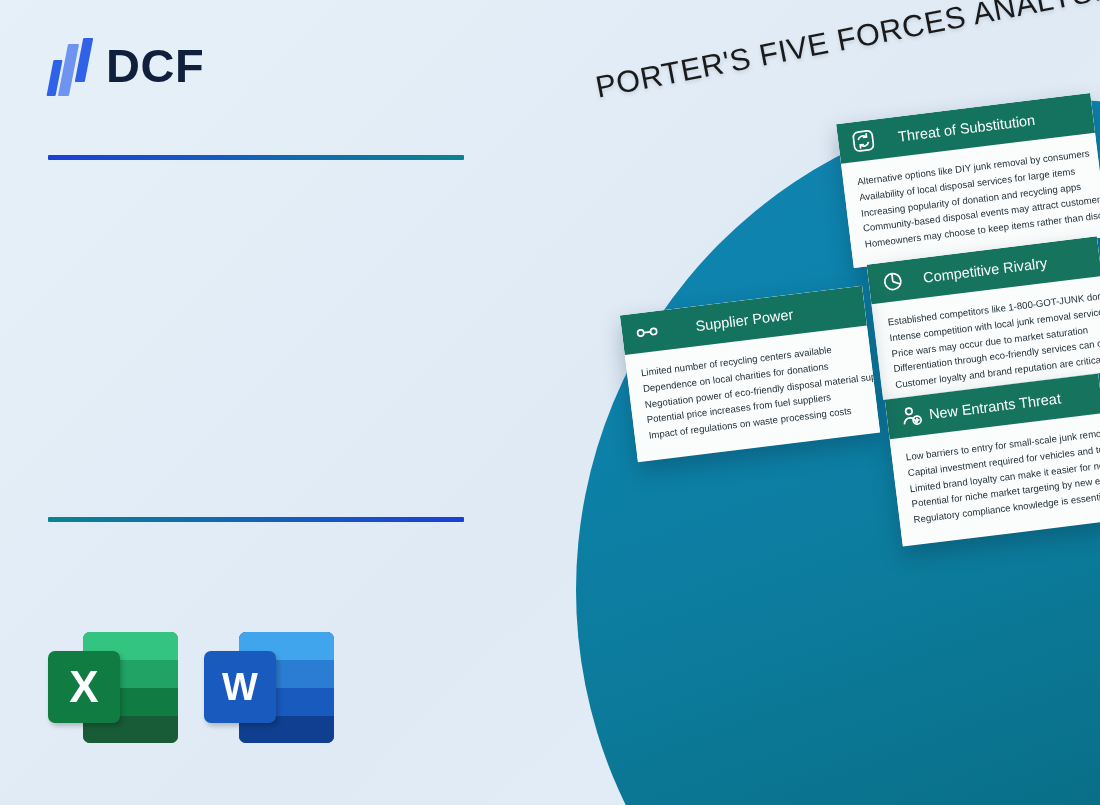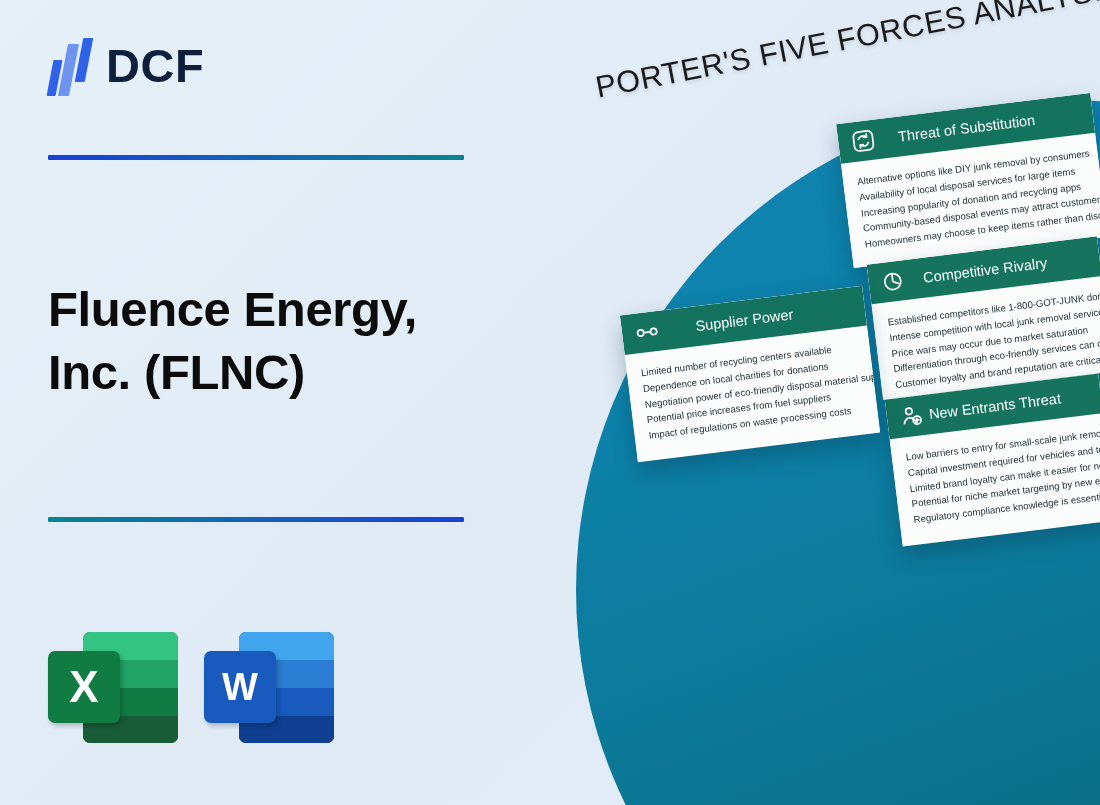--- a/index.html
+++ b/index.html
@@ -273,21 +273,20 @@
       <span class="brand-mark">
         <i class="bar-a"></i>
           <i class="bar-b"></i>
           <i class="bar-c"></i>
       </span>
       <span class="brand-text">DCF</span>
     </div>
 
     <div class="rule rule-top"></div>
 
-    <div class="company-title">Fluence Energy, Inc. (FLNC)</div>
 
     <div class="rule rule-bottom"></div>
 
     <div class="file-icons">
       <span class="ficon">
         <span class="xl-sheet">
           <span class="xl-r1"></span>
             <span class="xl-r2"></span>
           <span class="xl-r3"></span>
             <span class="xl-r4"></span>

